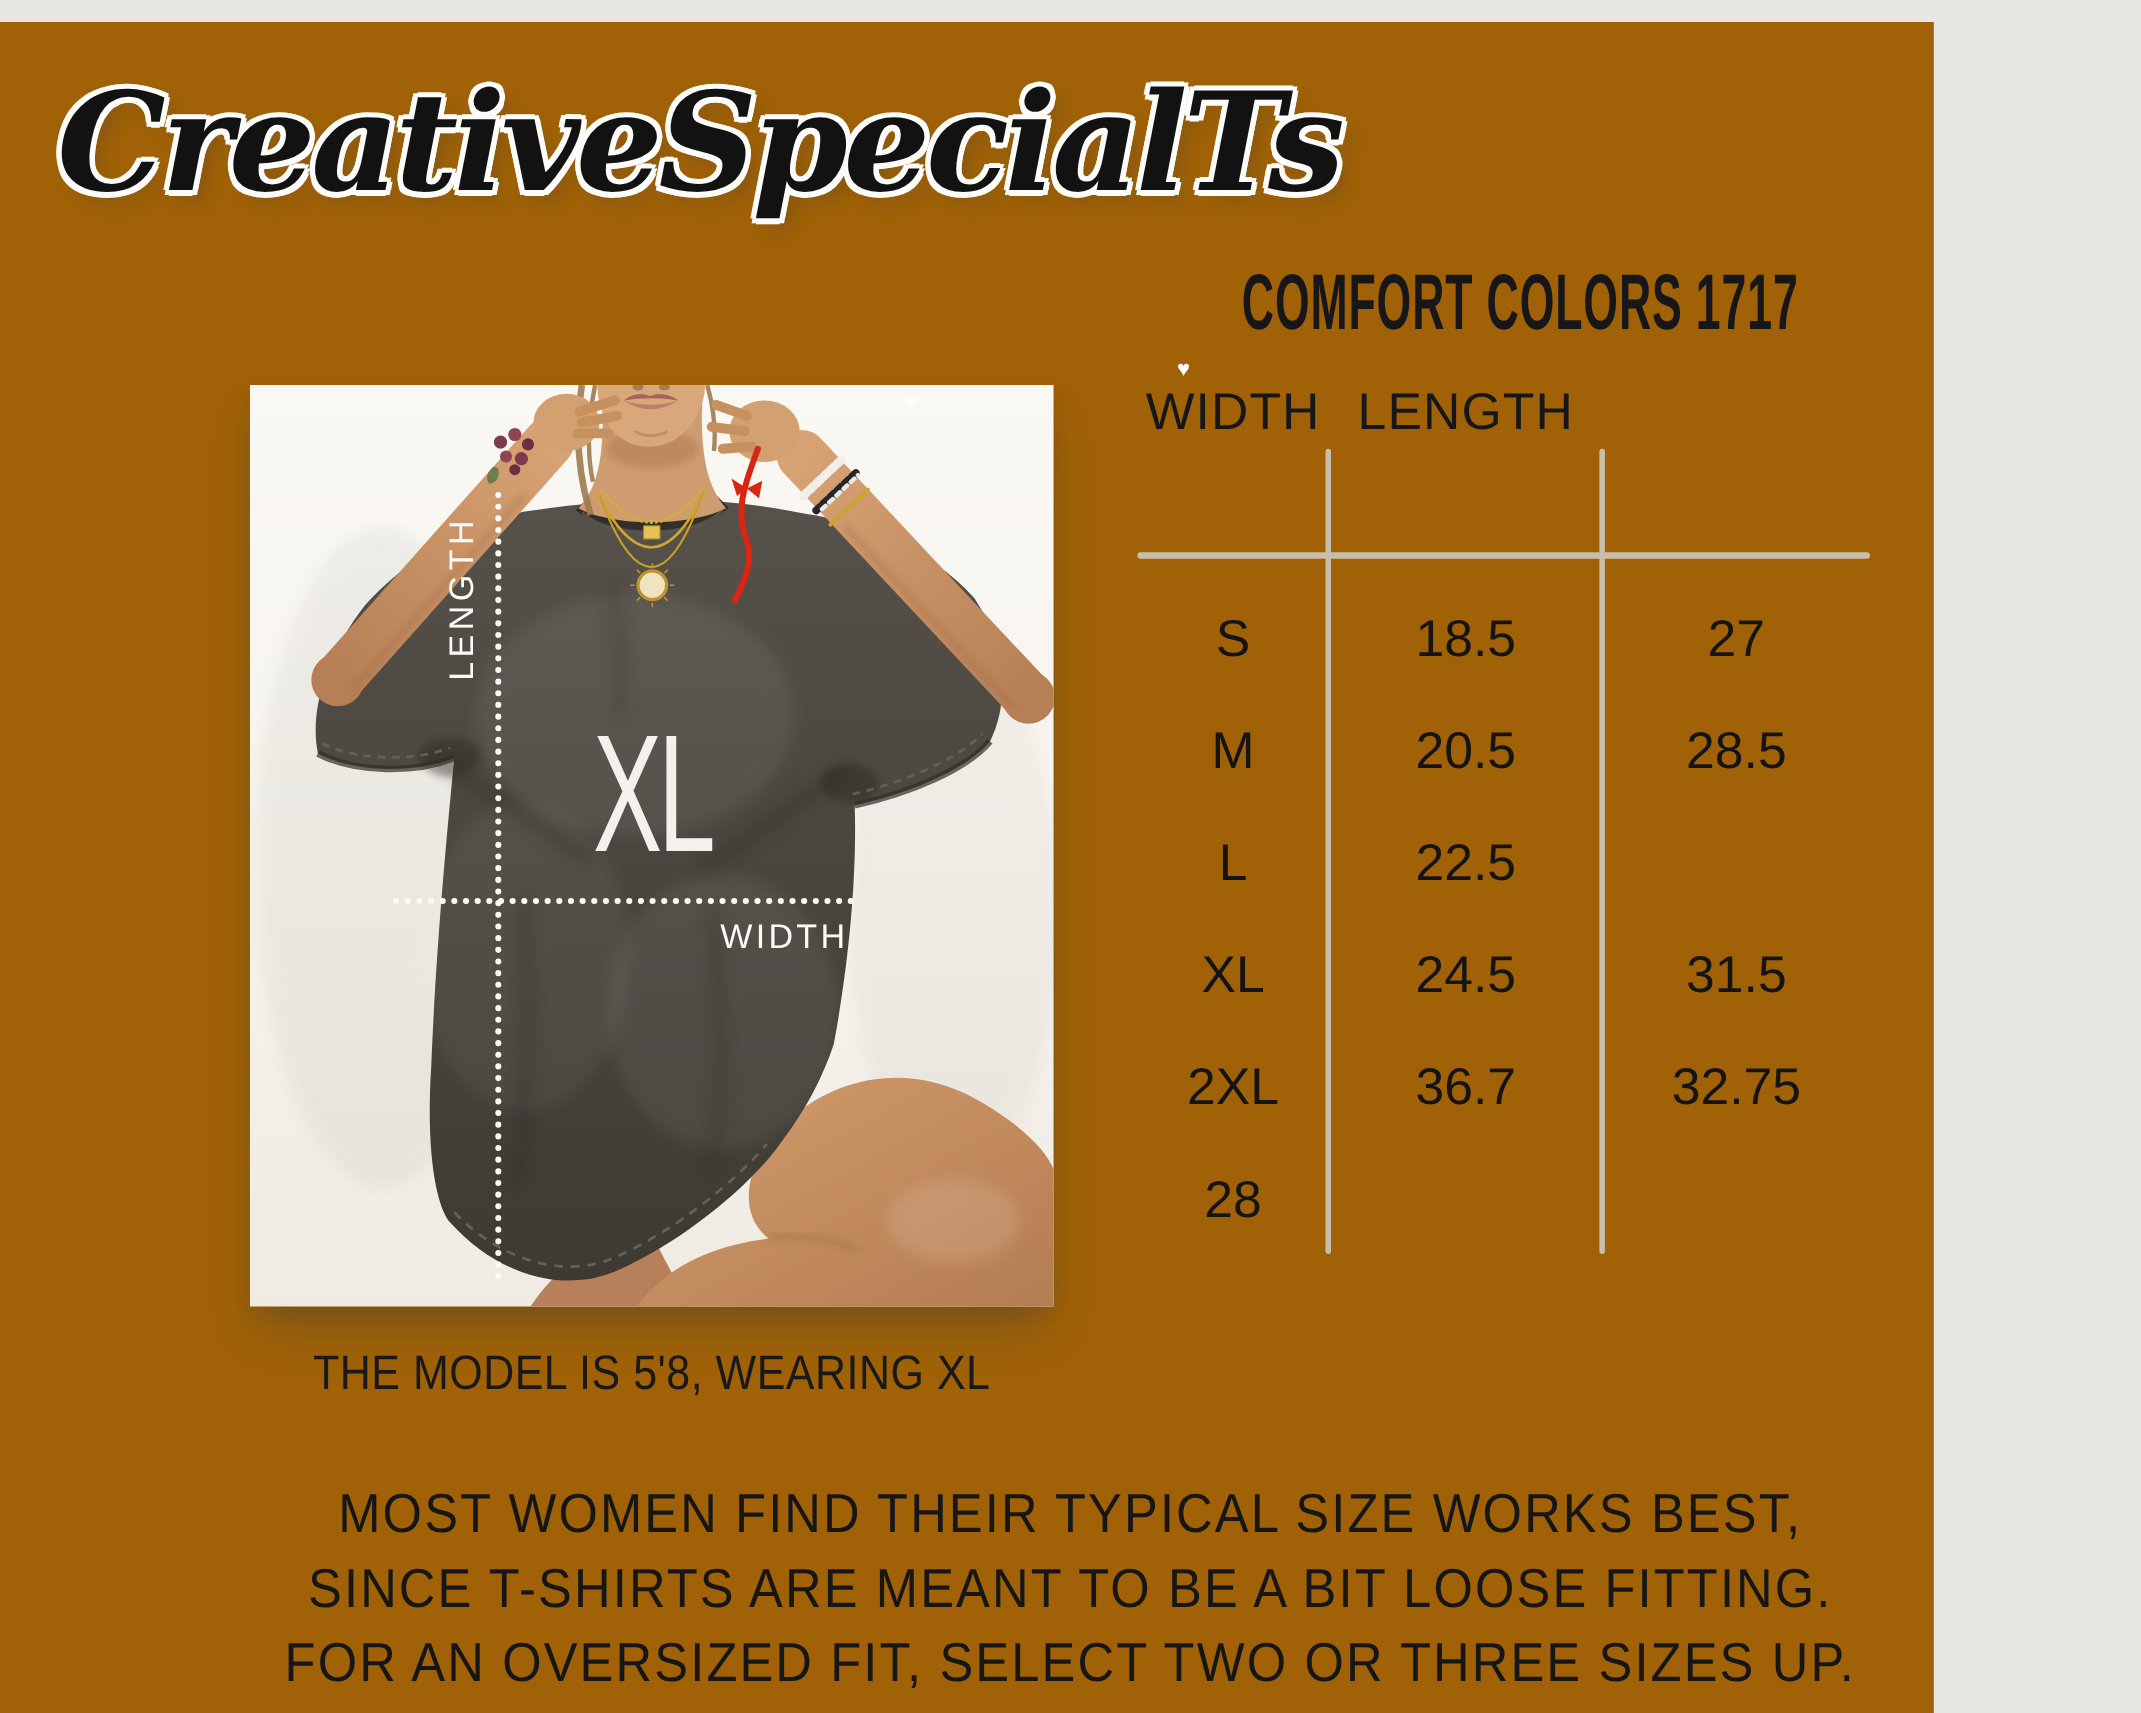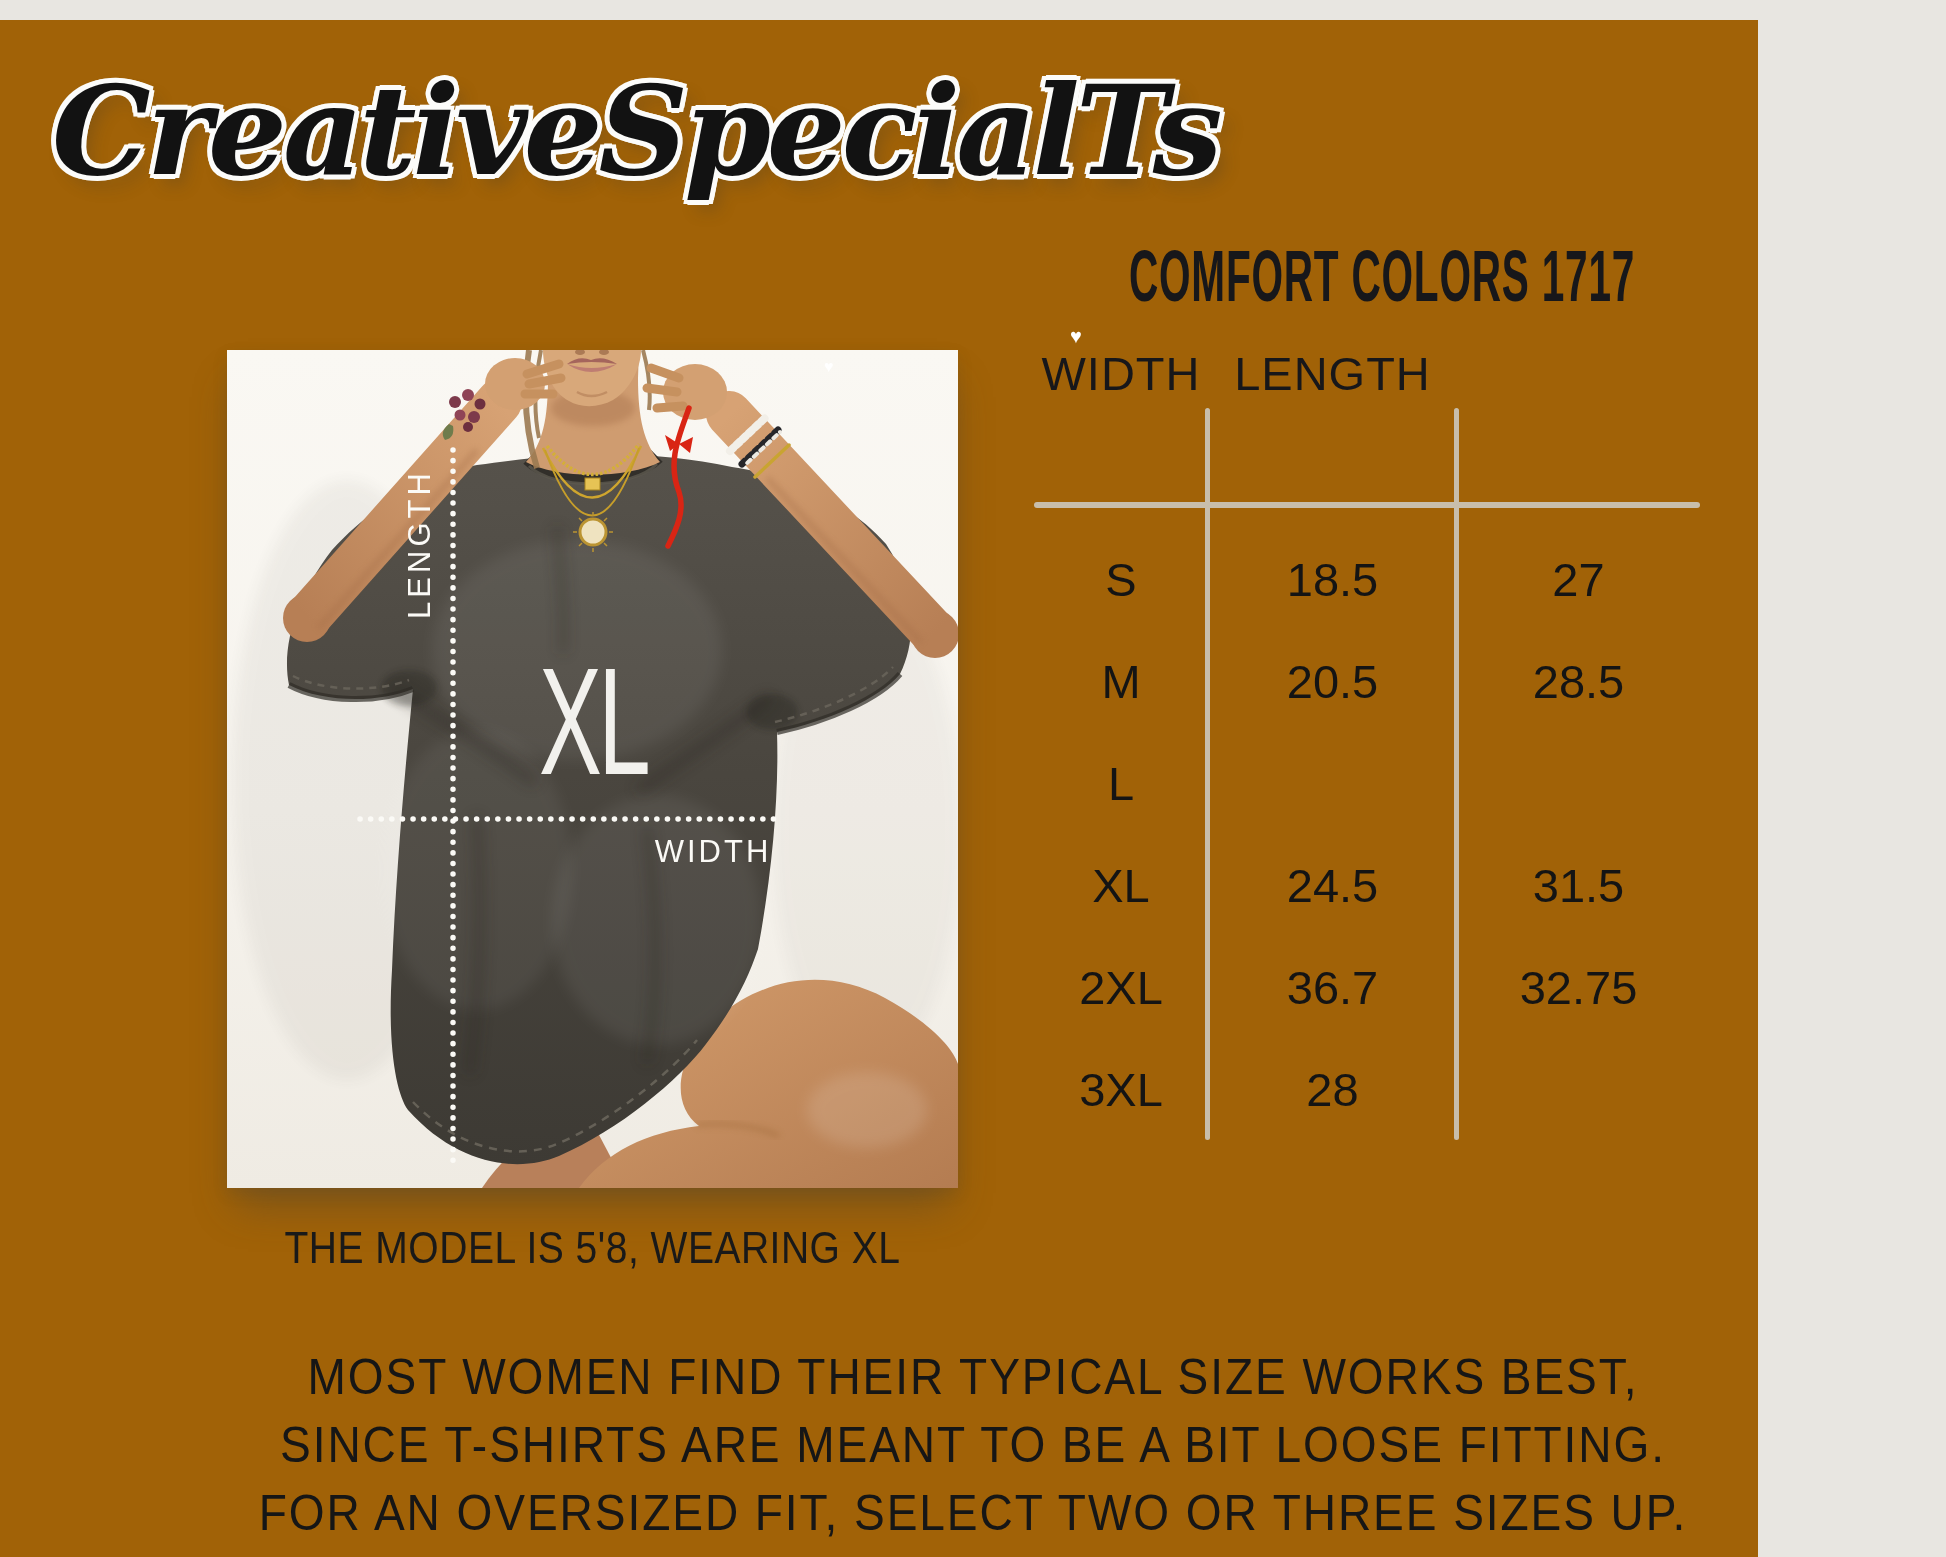--- a/index.html
+++ b/index.html
@@ -270,33 +270,33 @@
         <div>18.5</div>
         <div>27</div>
       </div>
       <div class="st-row">
         <div>M</div>
         <div>20.5</div>
         <div>28.5</div>
       </div>
       <div class="st-row">
         <div>L</div>
+        <div>22.5</div>
       </div>
       <div class="st-row">
         <div>XL</div>
         <div>24.5</div>
         <div>31.5</div>
       </div>
       <div class="st-row">
         <div>2XL</div>
         <div>36.7</div>
         <div>32.75</div>
       </div>
       <div class="st-row">
-        <div>3XL</div>
         <div>28</div>
       </div>
     </div>
   </div>
 
   <div class="footer-text">
     <div>MOST WOMEN FIND THEIR TYPICAL SIZE WORKS BEST,</div>
     <div>SINCE T-SHIRTS ARE MEANT TO BE A BIT LOOSE FITTING.</div>
     <div>FOR AN OVERSIZED FIT, SELECT TWO OR THREE SIZES UP.</div>
   </div>

